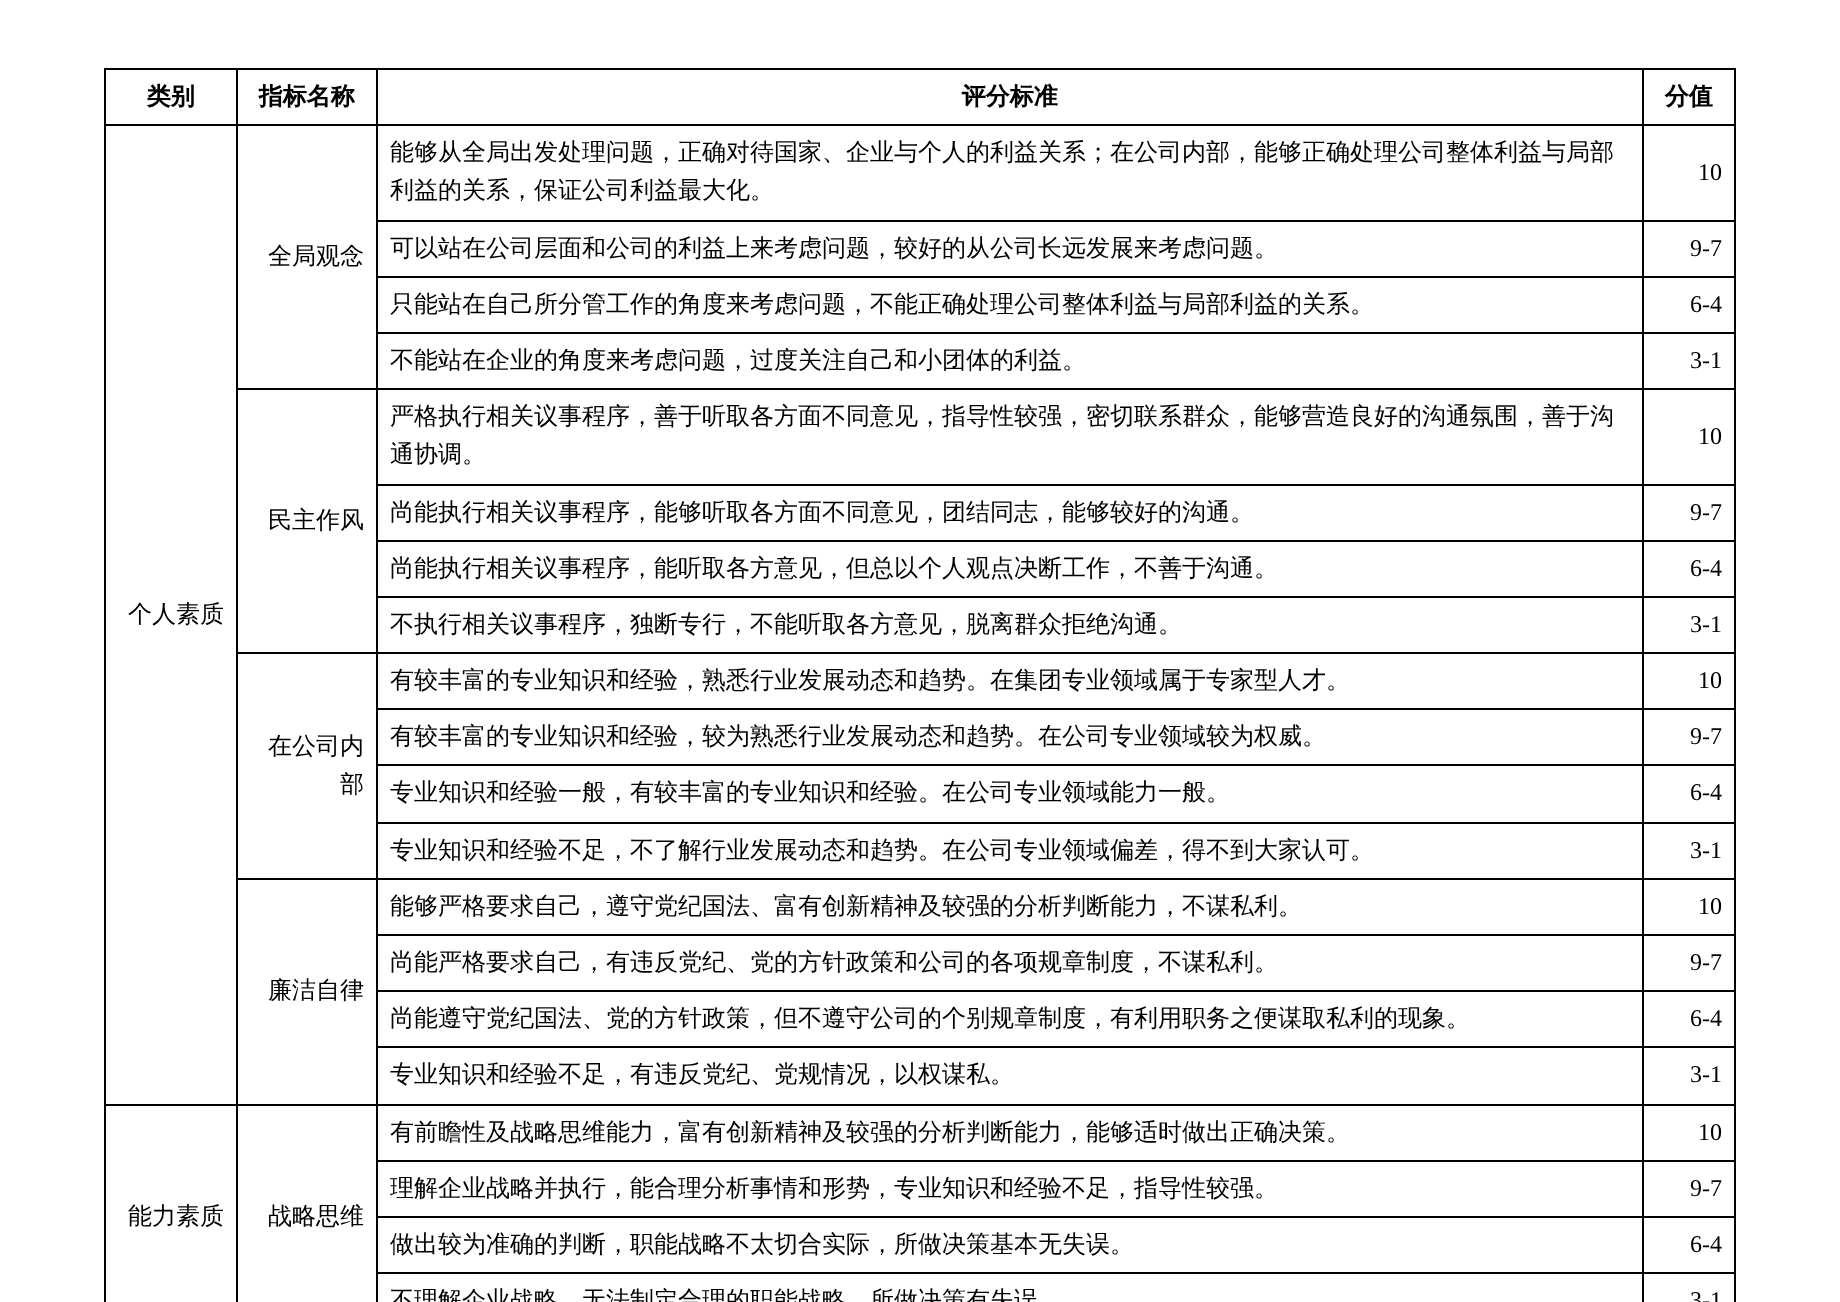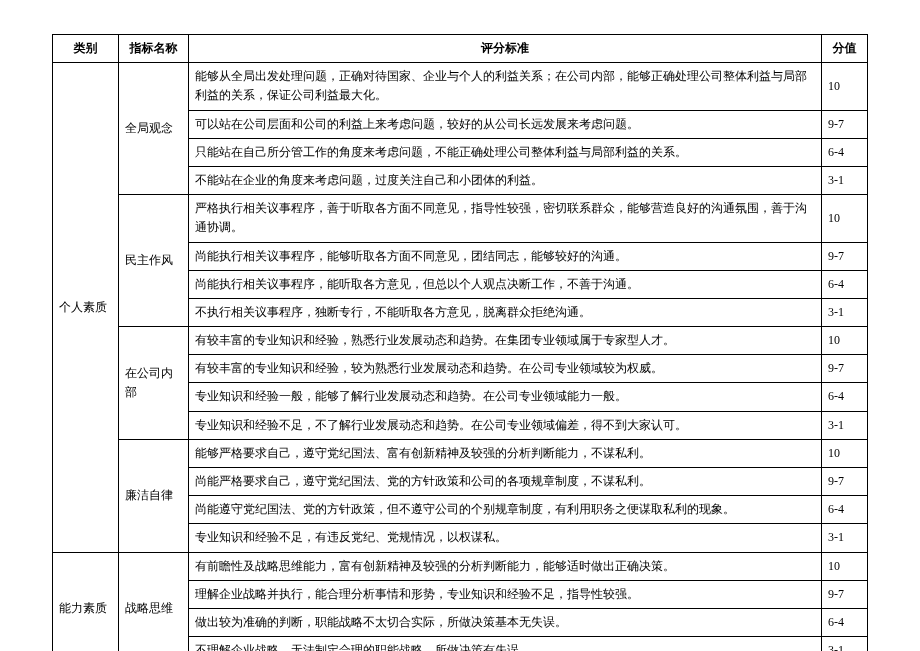--- a/index.html
+++ b/index.html
@@ -23,21 +23,21 @@
   }
   th{
     font-weight:bold;
     text-align:center;
     background:#fff;
   }
   .col-cat  { width:66px; text-align:center; }
   .col-idx  { width:70px; text-align:center; }
   .col-crit { text-align:left; }
   .col-score{ width:46px; text-align:center; }
-  td.center{ text-align:left; }
+  td.center{ text-align:right; }
 </style>
 </head>
 <body>
 
 <table>
   <colgroup>
     <col class="col-cat">
     <col class="col-idx">
     <col class="col-crit">
     <col class="col-score">
@@ -89,34 +89,34 @@
       <tr>
         <td rowspan="4" class="center">在公司内部</td>
         <td>有较丰富的专业知识和经验，熟悉行业发展动态和趋势。在集团专业领域属于专家型人才。</td>
         <td class="center">10</td>
       </tr>
       <tr>
         <td>有较丰富的专业知识和经验，较为熟悉行业发展动态和趋势。在公司专业领域较为权威。</td>
         <td class="center">9-7</td>
       </tr>
       <tr>
-        <td>专业知识和经验一般，能够了解行业发展动态和趋势。在公司专业领域能力一般。</td>
+        <td>专业知识和经验一般，有较丰富的专业知识和经验。在公司专业领域能力一般。</td>
         <td class="center">6-4</td>
       </tr>
       <tr>
         <td>专业知识和经验不足，不了解行业发展动态和趋势。在公司专业领域偏差，得不到大家认可。</td>
         <td class="center">3-1</td>
       </tr>
       <tr>
         <td rowspan="4" class="center">廉洁自律</td>
         <td>能够严格要求自己，遵守党纪国法、富有创新精神及较强的分析判断能力，不谋私利。</td>
         <td class="center">10</td>
       </tr>
       <tr>
-        <td>尚能严格要求自己，遵守党纪国法、党的方针政策和公司的各项规章制度，不谋私利。</td>
+        <td>尚能严格要求自己，有违反党纪、党的方针政策和公司的各项规章制度，不谋私利。</td>
         <td class="center">9-7</td>
       </tr>
       <tr>
         <td>尚能遵守党纪国法、党的方针政策，但不遵守公司的个别规章制度，有利用职务之便谋取私利的现象。</td>
         <td class="center">6-4</td>
       </tr>
       <tr>
         <td>专业知识和经验不足，有违反党纪、党规情况，以权谋私。</td>
         <td class="center">3-1</td>
       </tr>

